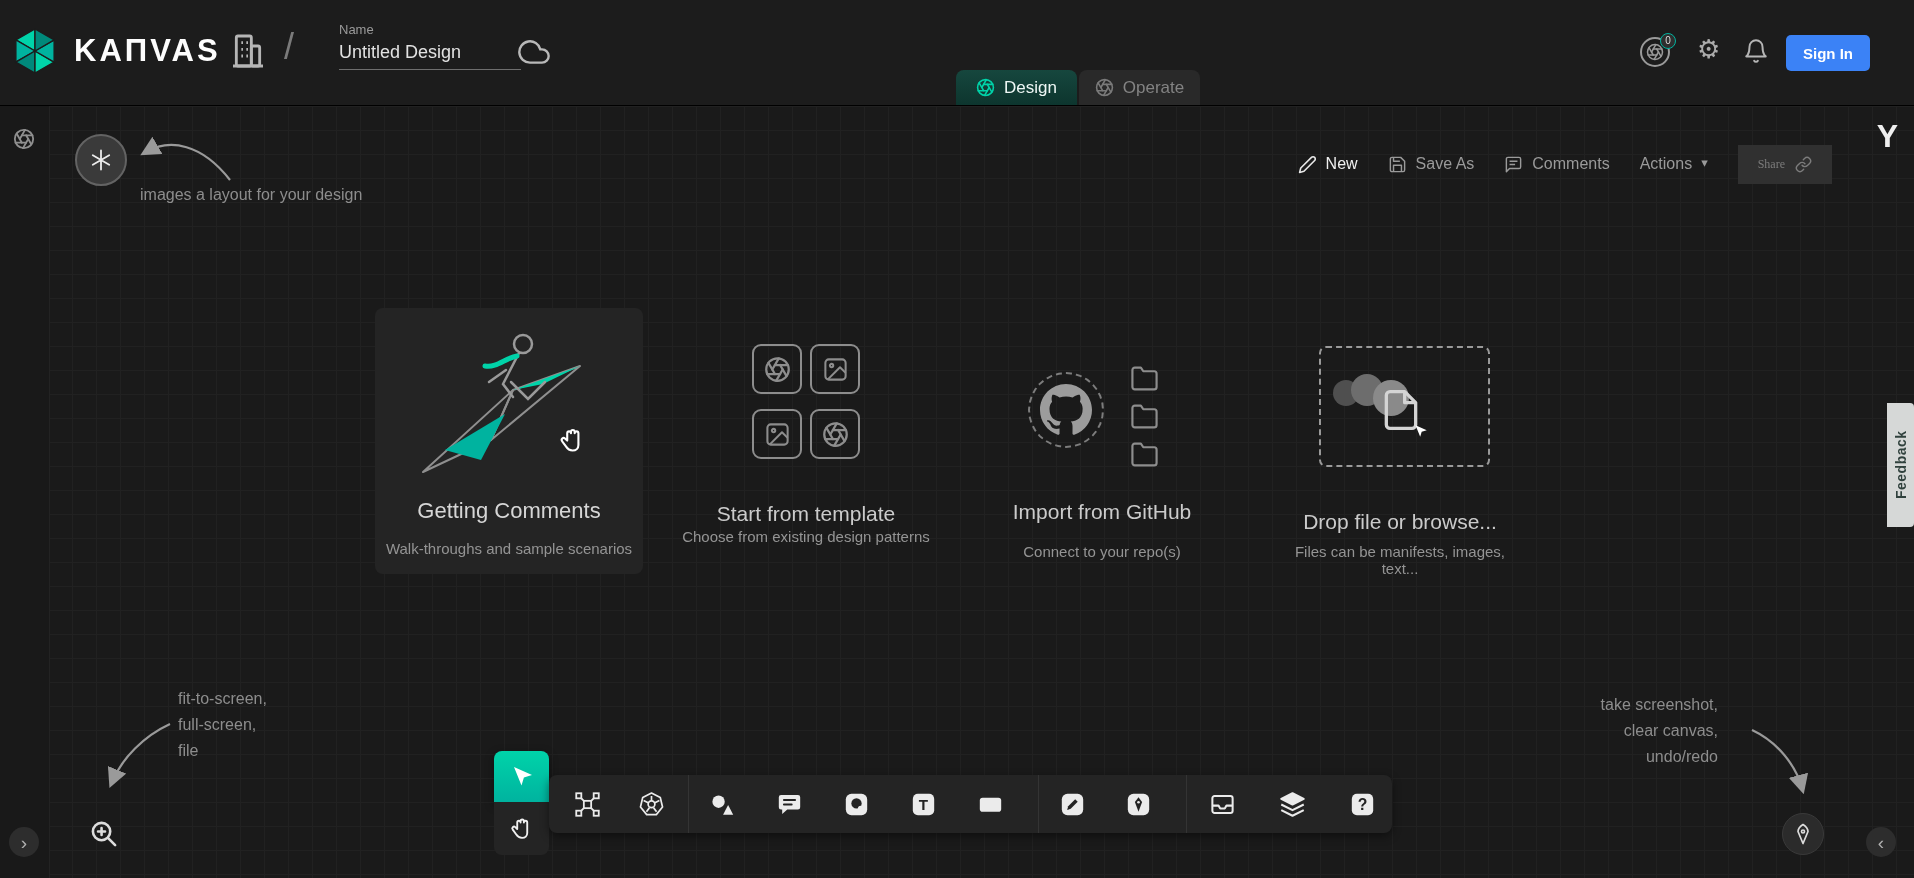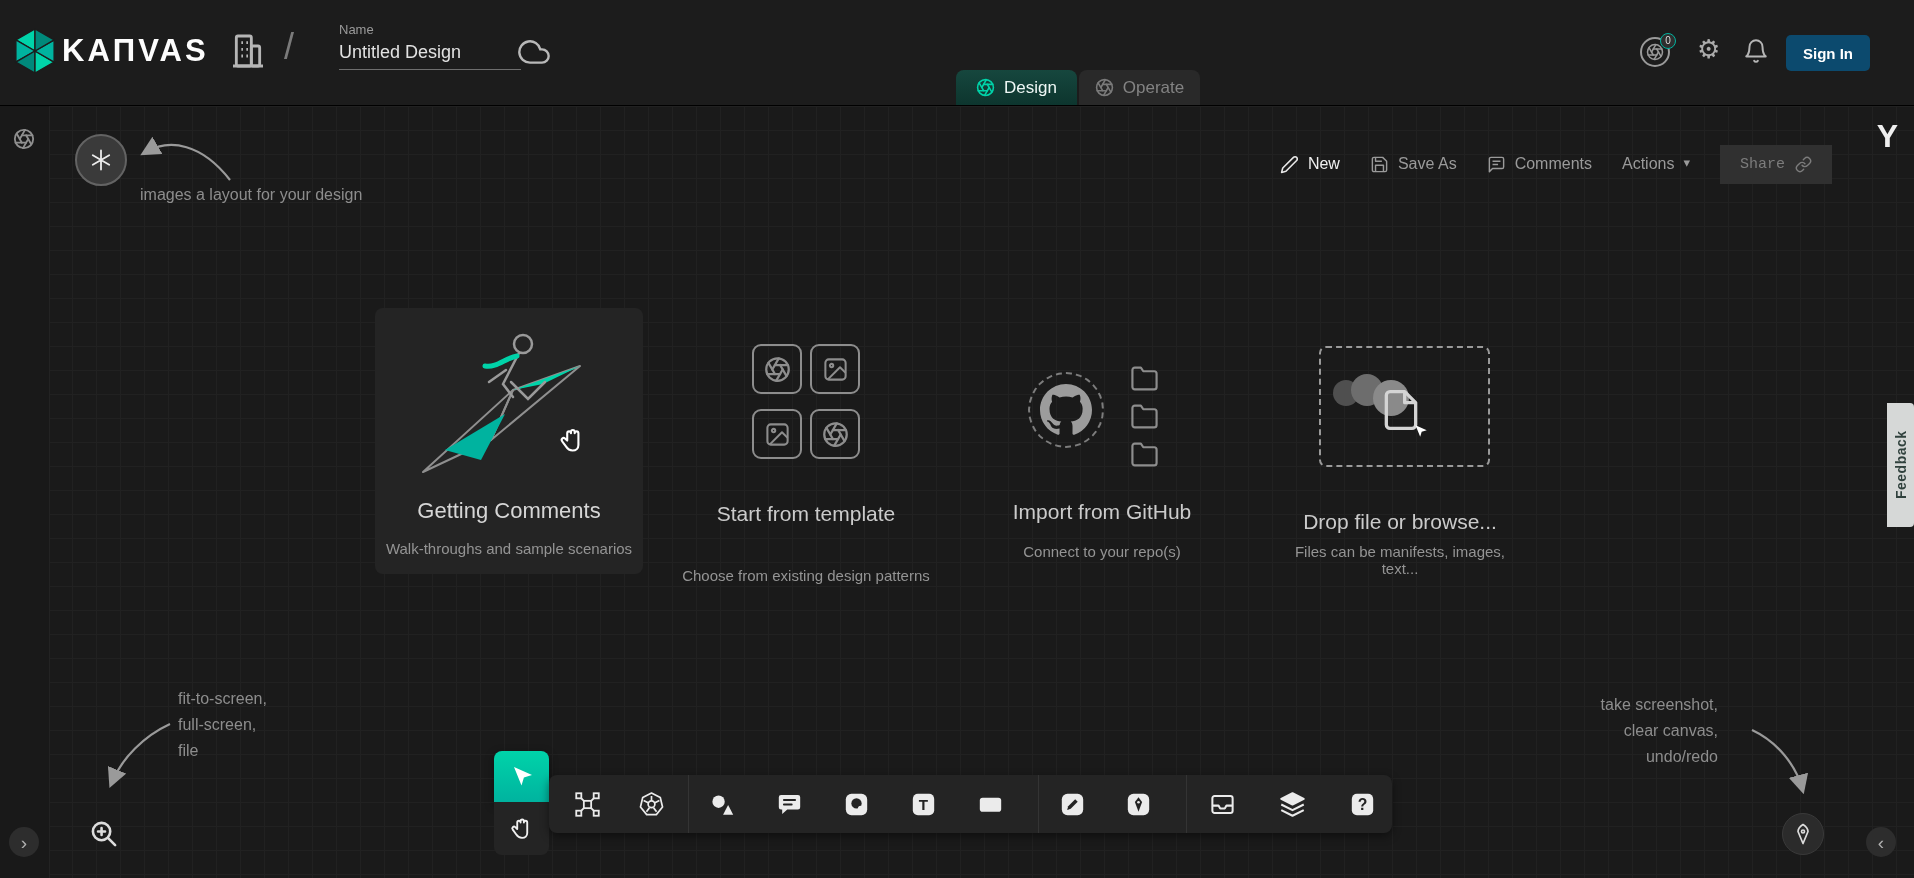--- a/index.html
+++ b/index.html
@@ -3,21 +3,21 @@
 <meta charset="utf-8">
 <style>
   *{margin:0;padding:0;box-sizing:border-box;}
   html,body{width:1914px;height:878px;overflow:hidden;background:#111;
     font-family:"Liberation Sans","DejaVu Sans",sans-serif;}
   .app{position:relative;width:1914px;height:878px;background:#1a1a1a;}
 
   
   .topbar{position:absolute;top:0;left:0;right:0;height:106px;background:#1c1c1c;
     border-bottom:1px solid #000;z-index:10;}
-  .brand{position:absolute;left:12px;top:28px;display:flex;align-items:center;gap:4px;cursor:pointer;}
+  .brand{position:absolute;left:12px;top:28px;display:flex;align-items:center;gap:16px;cursor:pointer;}
   .brand-mark{width:46px;height:46px;}
   .brand-text{font-size:31px;font-weight:700;letter-spacing:3px;color:#fdfdfd;}
   .org-btn{position:absolute;left:228px;top:31px;background:none;border:none;color:#b5b5b5;cursor:pointer;}
   .org-btn svg{width:40px;height:40px;}
   .slash{position:absolute;left:284px;top:26px;font-size:36px;font-weight:300;color:#7a7a7a;}
   .name-field{position:absolute;left:315px;top:22px;margin-left:24px;}
   .nf-label{display:block;font-size:13px;color:#9a9a9a;margin-bottom:3px;}
   .nf-input{background:transparent;border:none;border-bottom:1px solid #6e6e6e;outline:none;
     color:#e2e2e2;font-size:18px;width:182px;padding:2px 0 6px 0;font-family:inherit;}
   .cloud-ic{position:absolute;left:518px;top:36px;color:#b8b8b8;}
@@ -34,21 +34,21 @@
 
   .coin{position:absolute;left:1640px;top:37px;width:30px;height:30px;border:2px solid #9a9a9a;
     border-radius:50%;display:flex;align-items:center;justify-content:center;color:#9a9a9a;cursor:pointer;}
   .coin svg{width:18px;height:18px;}
   .coin-badge{position:absolute;top:-6px;right:-8px;width:16px;height:16px;border-radius:50%;
     background:#2e2e2e;border:1px solid #00B39F;color:#dcdcdc;font-size:10px;line-height:14px;text-align:center;}
   .gear-btn{position:absolute;left:1697px;top:36px;background:none;border:none;color:#ababab;
     font-size:26px;cursor:pointer;line-height:1;}
   .bell-btn{position:absolute;left:1743px;top:38px;background:none;border:none;color:#b5b5b5;cursor:pointer;}
   .bell-btn svg{width:26px;height:26px;}
-  .signin{position:absolute;left:1786px;top:35px;width:84px;height:36px;background:#0c4a6e;border:none;
+  .signin{position:absolute;left:1786px;top:35px;width:84px;height:36px;background:#3b82f6;border:none;
     border-radius:5px;color:#fff;font-size:15px;font-weight:600;cursor:pointer;font-family:inherit;}
 
   
   .canvas{position:absolute;top:106px;left:0;right:0;bottom:0;overflow:hidden;
     background:
       linear-gradient(#212121 1px,transparent 1px) 0 0/24px 24px,
       linear-gradient(90deg,#212121 1px,transparent 1px) 0 0/24px 24px,
       #1a1a1a;}
   .left-rail{position:absolute;left:0;top:0;bottom:0;width:50px;background:#191919;border-right:1px solid #232323;}
 
@@ -65,39 +65,39 @@
   .harrow{position:absolute;overflow:visible;}
   .harrow path{fill:none;stroke:#9a9a9a;stroke-width:2.2;}
 
   .canvas-actions{position:absolute;top:36px;right:82px;height:44px;display:flex;align-items:center;gap:30px;}
   .ca{display:flex;gap:9px;background:none;border:none;color:#9a9a9a;
     font-size:16px;cursor:pointer;font-family:inherit;}
   .ca .ic18{width:19px;height:19px;}
   .ca-bright{color:#efefef;}
   .caret{font-size:13px;color:#9a9a9a;}
   .share{display:flex;align-items:center;gap:10px;background:#303030;border:none;border-radius:0;
-    color:#7c7c7c;font-size:15px;padding:11px 20px;cursor:pointer;font-family:Liberation Mono, monospace;}
+    color:#7c7c7c;font-size:12px;padding:11px 20px;cursor:pointer;font-family:Liberation Serif, serif;}
   .share svg{width:17px;height:17px;}
 
   .y-logo{position:absolute;right:16px;top:12px;font-size:32px;font-weight:800;color:#efefef;}
 
   .feedback-tab{position:absolute;right:0;top:297px;width:27px;height:124px;background:#d6d8d7;
     color:#30413d;font-size:14px;font-weight:600;border-radius:4px 0 0 4px;cursor:pointer;
     writing-mode:vertical-rl;transform:rotate(180deg);display:flex;align-items:center;justify-content:center;
     letter-spacing:.5px;}
 
   
   .card-gs{position:absolute;left:375px;top:202px;width:268px;height:266px;background:#242424;border-radius:8px;cursor:pointer;}
   .gs-ill{position:absolute;left:18px;top:12px;width:232px;height:172px;}
   .card-title{position:absolute;font-size:21px;color:#cbcbcb;text-align:center;}
   .card-sub{position:absolute;font-size:15px;color:#949494;text-align:center;}
   .t1{left:375px;top:392px;width:268px;font-size:22px;color:#d6d6d6;}
   .s1{left:375px;top:434px;width:268px;}
   .t2{left:672px;top:396px;width:268px;}
-  .s2{left:672px;top:461px;width:268px;}
+  .s2{left:672px;top:422px;width:268px;}
   .t3{left:1002px;top:394px;width:200px;}
   .s3{left:1002px;top:437px;width:200px;}
   .t4{left:1290px;top:404px;width:220px;}
   .s4{left:1290px;top:437px;width:220px;}
 
   .tiles{position:absolute;left:752px;top:238px;display:grid;grid-template-columns:50px 50px;
     grid-template-rows:50px 50px;column-gap:8px;row-gap:15px;}
   .tile{border:2px solid #8d8d8d;border-radius:9px;display:flex;align-items:center;justify-content:center;
     color:#8d8d8d;cursor:pointer;}
   .tile svg{width:27px;height:27px;}

